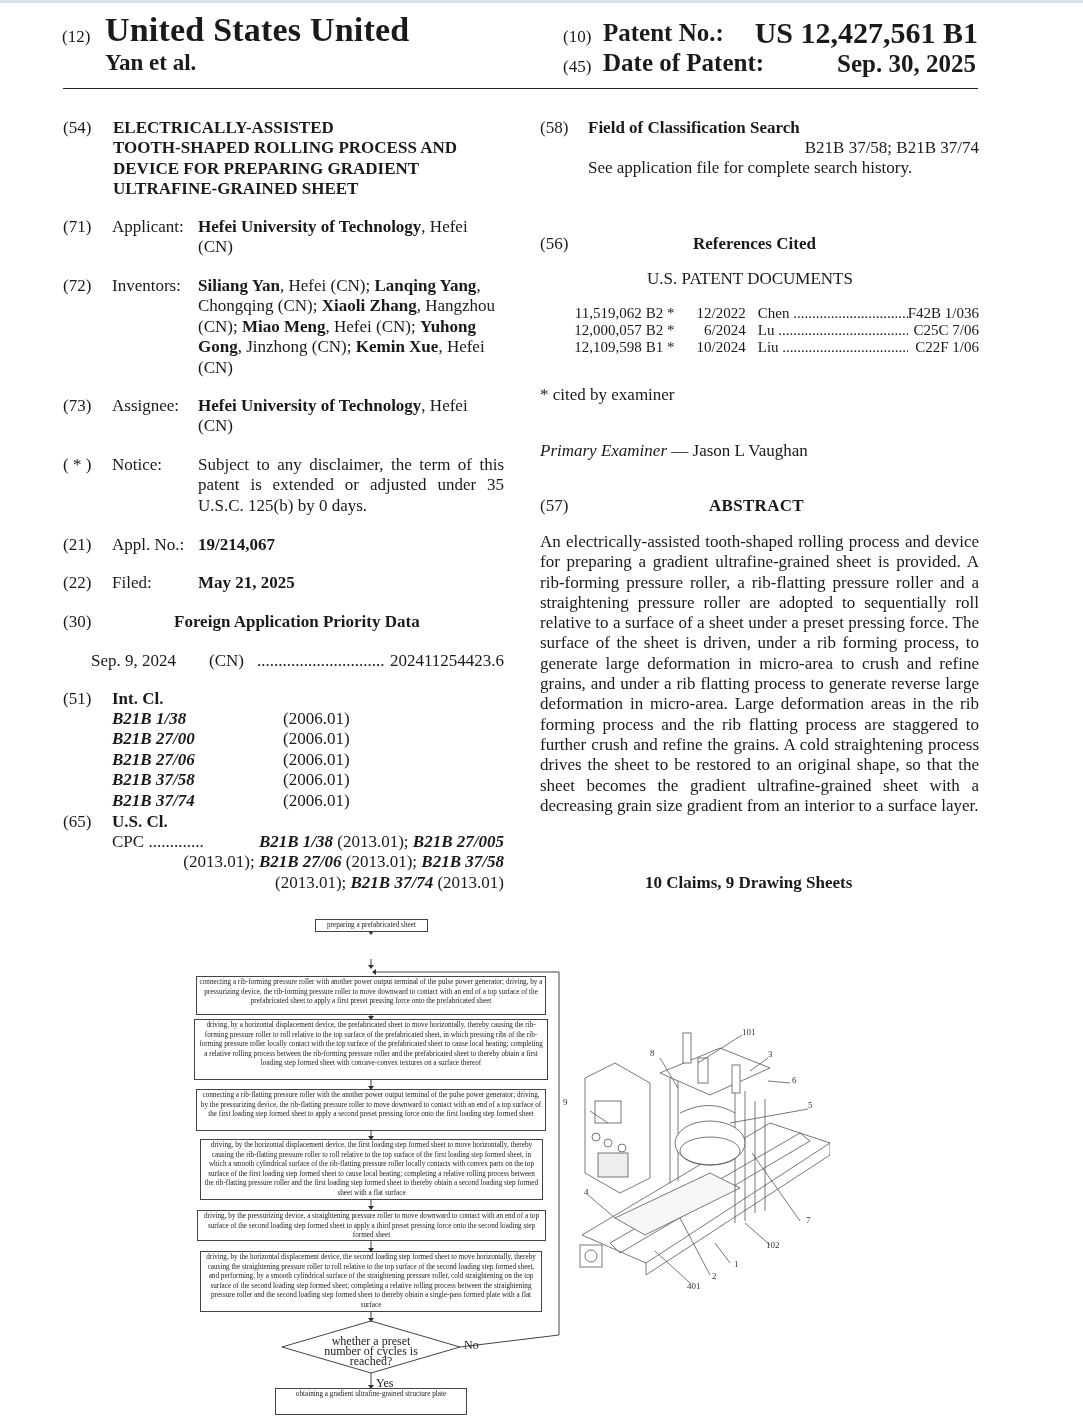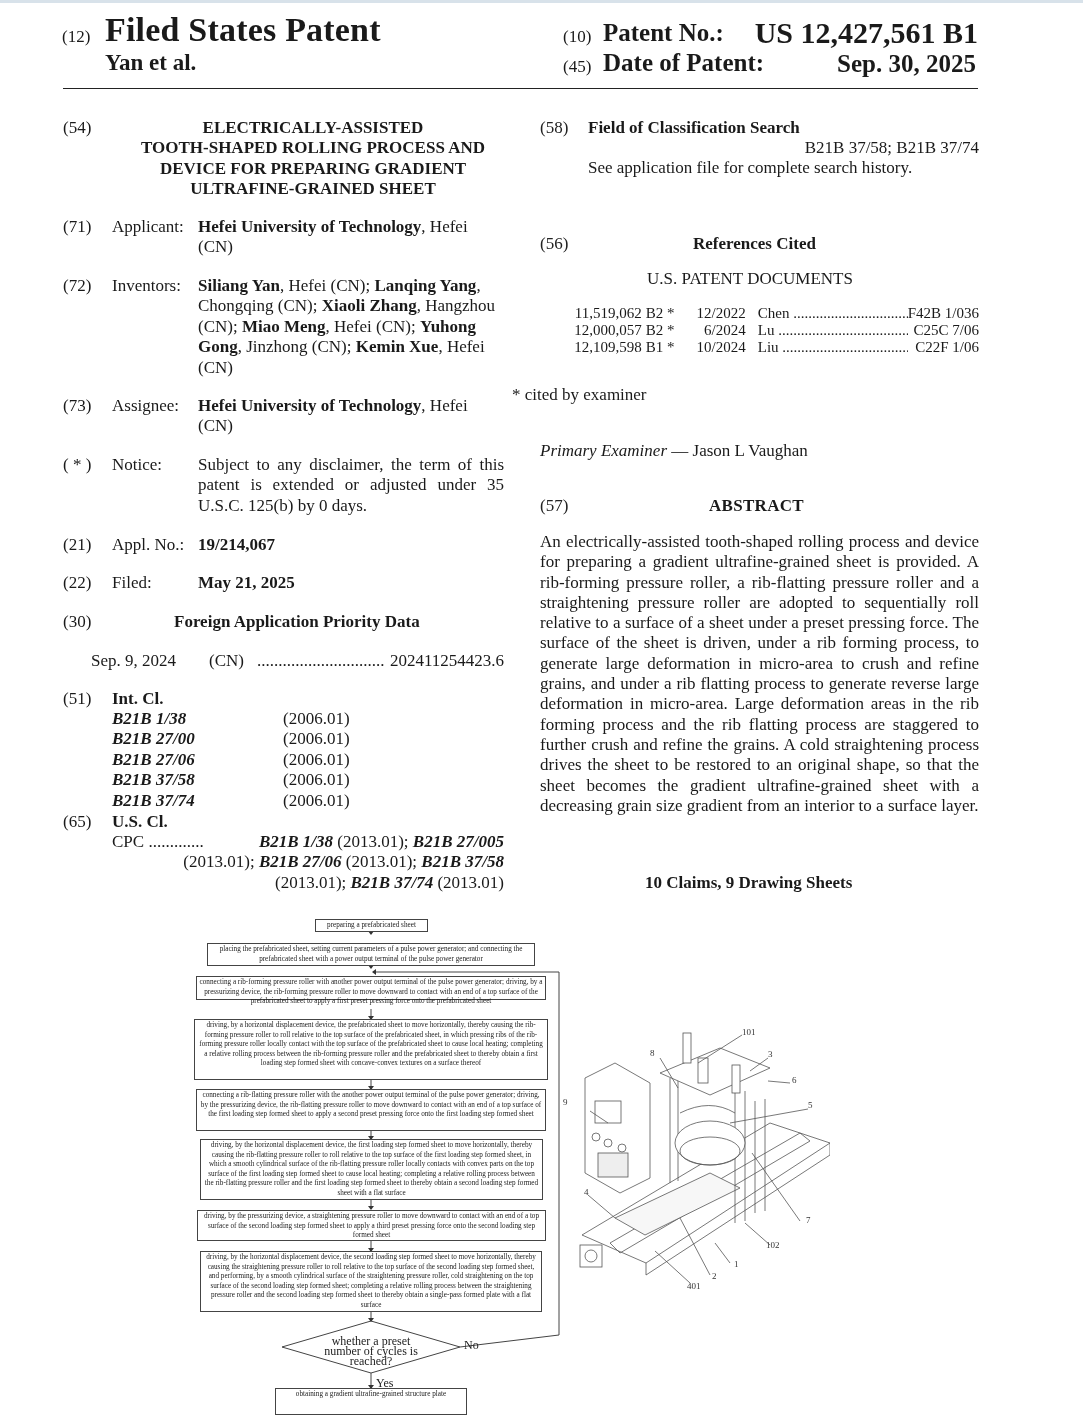--- a/index.html
+++ b/index.html
@@ -24,21 +24,21 @@
   #hdr-dp-num { left: 563px; top: 54px; font-size: 17px; }
   #hdr-dp-label { left: 603px; top: 46px; font-size: 25px; font-weight: bold; }
   #hdr-dp-val { right: 107px; top: 47px; font-size: 25px; font-weight: bold; }
   #hdr-rule { left: 63px; top: 85px; width: 915px; height: 0; border-top: 1.5px solid #222; }
 
   
   .fnum { position: absolute; left: 63px; font-size: 17px; }
   .flabel { position: absolute; left: 112px; font-size: 17px; }
   .fval { position: absolute; left: 198px; width: 306px; font-size: 17px; line-height: 20.4px; }
 
-  #title-block { left: 113px; top: 115px; width: 400px; font-size: 17px; font-weight: bold; line-height: 20.4px; text-align: center; }
+  #title-block { left: 113px; top: 115px; width: 400px; font-size: 17px; font-weight: bold; line-height: 20.4px; }
 
   .notice { text-align: justify; }
 
   #foreign-head { left: 174px; top: 609px; font-size: 17px; font-weight: bold; text-align: center; }
   #foreign-row { left: 91px; top: 648px; width: 413px; font-size: 17px; display: flex; }
   #foreign-row .date { width: 118px; }
   #foreign-row .cc { width: 48px; }
   #foreign-row .dots { flex: 1; overflow: hidden; white-space: nowrap; }
   #foreign-row .dots::after { content: "........................................................"; }
   #foreign-row .appno { padding-left: 6px; }
@@ -63,21 +63,21 @@
   #ref-table { left: 540px; top: 302px; width: 439px; font-size: 15px; line-height: 16.8px; border-collapse: collapse; }
   #ref-table td { padding: 0; white-space: nowrap; }
   #ref-table .pn { text-align: right; width: 105px; }
   #ref-table .kind { width: 40px; padding-left: 4px; }
   #ref-table .date { text-align: right; width: 62px; }
   #ref-table .name { padding-left: 12px; overflow: hidden; max-width: 150px; }
   #ref-table .name .dots::after { content: " ..................................................."; }
   #ref-table .name span.wrap { display: block; overflow: hidden; white-space: nowrap; width: 150px; }
   #ref-table .cls { text-align: right; }
 
-  #cited-note { left: 512px; top: 382px; font-size: 17px; }
+  #cited-note { left: 540px; top: 382px; font-size: 17px; }
   #examiner { left: 540px; top: 438px; font-size: 17px; }
 
   #abs-head { left: 709px; top: 493px; font-size: 17px; font-weight: bold; letter-spacing: 0.3px; }
   #abs-body { left: 540px; top: 529px; width: 439px; font-size: 17px; line-height: 20.3px; text-align: justify; }
   #claims { left: 645px; top: 870px; font-size: 17px; font-weight: bold; }
 
   
   #flow { left: 190px; top: 912px; width: 380px; height: 500px; }
   .fbox {
     position: absolute; border: 1px solid #444; background: #fff;
@@ -86,21 +86,21 @@
   }
   .ftxt { position: absolute; font-size: 12px; color: #222; }
   
   #drawing { left: 570px; top: 1010px; width: 260px; height: 290px; }
   .dlabel { position: absolute; font-size: 9px; color: #333; }
 </style>
 </head>
 <body>
 
 <div class="abs" id="hdr-left-num">(12)</div>
-<div class="abs" id="hdr-title">Filed States Patent</div>
+<div class="abs" id="hdr-title">United States United</div>
 <div class="abs" id="hdr-authors">Yan et al.</div>
 <div class="abs" id="hdr-pn-num">(10)</div>
 <div class="abs" id="hdr-pn-label">Patent No.:</div>
 <div class="abs" id="hdr-pn-val">US 12,427,561 B1</div>
 <div class="abs" id="hdr-dp-num">(45)</div>
 <div class="abs" id="hdr-dp-label">Date of Patent:</div>
 <div class="abs" id="hdr-dp-val">Sep. 30, 2025</div>
 <div class="abs" id="hdr-rule"></div>
 
 <div class="fnum" style="top:115px">(54)</div>
@@ -250,22 +250,21 @@
       <polygon points="178,171 184,171 181,175"></polygon>
       <polygon points="178,221 184,221 181,225"></polygon>
       <polygon points="178,291 184,291 181,295"></polygon>
       <polygon points="178,333 184,333 181,337"></polygon>
       <polygon points="178,403 184,403 181,407"></polygon>
       <polygon points="178,470 184,470 181,474"></polygon>
       <polygon points="186,54 186,60 182,57"></polygon>
     </g>
   </svg>
   <div class="fbox" style="left:125px;top:4px;width:113px;height:13px">preparing a prefabricated sheet</div>
-  <div class="fbox" style="left:17px;top:28px;width:328px;height:23px">placing the prefabricated sheet, setting current parameters of a pulse power generator; and connecting the prefabricated sheet with a power output terminal of the pulse power generator</div>
-  <div class="fbox" style="left:6px;top:61px;width:350px;height:24px">connecting a rib-forming pressure roller with another power output terminal of the pulse power generator; driving, by a pressurizing device, the rib-forming pressure roller to move downward to contact with an end of a top surface of the prefabricated sheet to apply a first preset pressing force onto the prefabricated sheet</div>
+  <div class="fbox" style="left:6px;top:61px;width:350px;height:39px">connecting a rib-forming pressure roller with another power output terminal of the pulse power generator; driving, by a pressurizing device, the rib-forming pressure roller to move downward to contact with an end of a top surface of the prefabricated sheet to apply a first preset pressing force onto the prefabricated sheet</div>
   <div class="fbox" style="left:4px;top:104px;width:354px;height:61px">driving, by a horizontal displacement device, the prefabricated sheet to move horizontally, thereby causing the rib-forming pressure roller to roll relative to the top surface of the prefabricated sheet, in which pressing ribs of the rib-forming pressure roller locally contact with the top surface of the prefabricated sheet to cause local heating; completing a relative rolling process between the rib-forming pressure roller and the prefabricated sheet to thereby obtain a first loading step formed sheet with concave-convex textures on a surface thereof</div>
   <div class="fbox" style="left:6px;top:174px;width:350px;height:42px">connecting a rib-flatting pressure roller with the another power output terminal of the pulse power generator; driving, by the pressurizing device, the rib-flatting pressure roller to move downward to contact with an end of a top surface of the first loading step formed sheet to apply a second preset pressing force onto the first loading step formed sheet</div>
   <div class="fbox" style="left:10px;top:224px;width:343px;height:61px">driving, by the horizontal displacement device, the first loading step formed sheet to move horizontally, thereby causing the rib-flatting pressure roller to roll relative to the top surface of the first loading step formed sheet, in which a smooth cylindrical surface of the rib-flatting pressure roller locally contacts with convex parts on the top surface of the first loading step formed sheet to cause local heating; completing a relative rolling process between the rib-flatting pressure roller and the first loading step formed sheet to thereby obtain a second loading step formed sheet with a flat surface</div>
   <div class="fbox" style="left:7px;top:295px;width:349px;height:31px">driving, by the pressurizing device, a straightening pressure roller to move downward to contact with an end of a top surface of the second loading step formed sheet to apply a third preset pressing force onto the second loading step formed sheet</div>
   <div class="fbox" style="left:10px;top:336px;width:342px;height:61px">driving, by the horizontal displacement device, the second loading step formed sheet to move horizontally, thereby causing the straightening pressure roller to roll relative to the top surface of the second loading step formed sheet, and performing, by a smooth cylindrical surface of the straightening pressure roller, cold straightening on the top surface of the second loading step formed sheet; completing a relative rolling process between the straightening pressure roller and the second loading step formed sheet to thereby obtain a single-pass formed plate with a flat surface</div>
   <div class="ftxt" style="left:133px;top:421px;width:96px;text-align:center;line-height:10px">whether a preset number of cycles is reached?</div>
   <div class="ftxt" style="left:274px;top:423px">No</div>
   <div class="ftxt" style="left:186px;top:461px">Yes</div>
   <div class="fbox" style="left:85px;top:473px;width:192px;height:27px">obtaining a gradient ultrafine-grained structure plate</div>
 </div>

